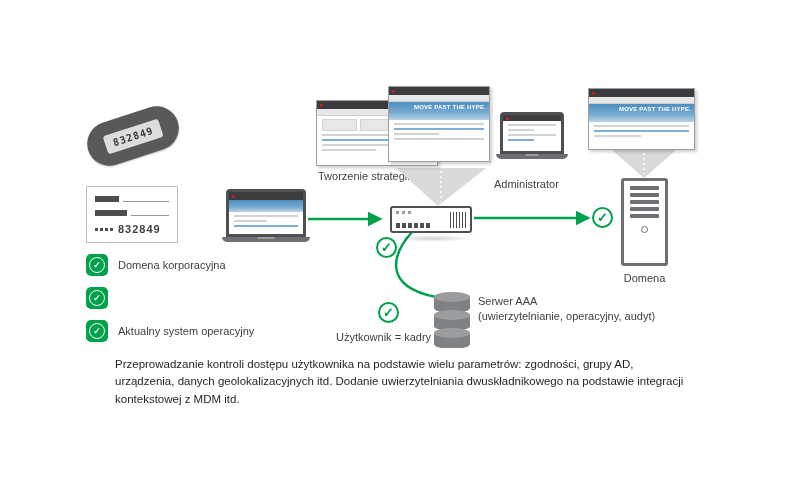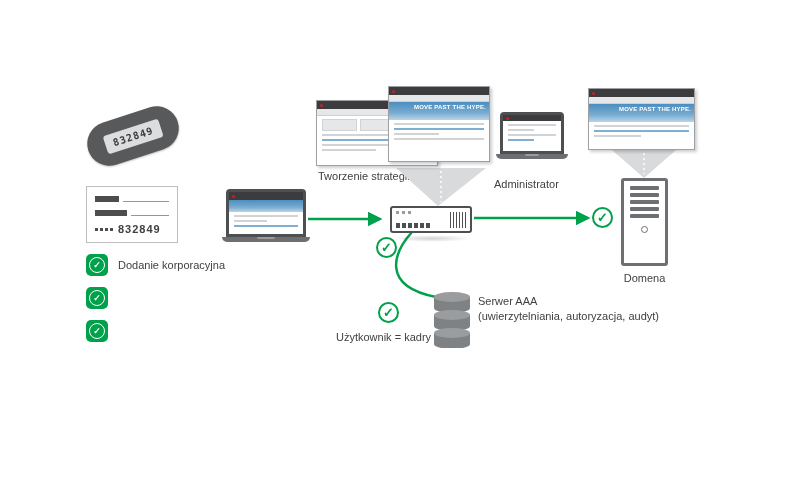--- a/index.html
+++ b/index.html
@@ -139,31 +139,32 @@
           <span></span>
         </div>
       <div class="lcode">832849</div>
     </div>
   </div>
 
   <div class="check-row" style="left:86px;top:254px">
     <div class="badge">
       <div class="badge-ring">✓</div>
     </div>
-    <div class="lbl" style="position:static">Dodanie korporacyjna</div>
+    <div class="lbl" style="position:static">Domena korporacyjna</div>
   </div>
   <div class="check-row" style="left:86px;top:287px">
     <div class="badge">
       <div class="badge-ring">✓</div>
     </div>
   </div>
   <div class="check-row" style="left:86px;top:320px">
     <div class="badge">
       <div class="badge-ring">✓</div>
     </div>
+    <div class="lbl" style="position:static">Aktualny system operacyjny</div>
   </div>
 
   <div class="laptop" style="left:222px;top:189px">
     <div class="lap-screen" style="width:80px;height:48px;margin:0 4px">
       <div class="lap-inner">
         <div class="site-top">
             <span class="rdot"></span>
           </div>
         <div class="site-banner" style="height:12px;font-size:4px"></div>
         <div class="site-line"></div>
@@ -270,22 +271,23 @@
         <ellipse cx="19" cy="25" rx="18" ry="5" fill="#9a9c9e"></ellipse>
       </g>
       <g>
         <rect x="1" y="43" width="36" height="11" fill="#7f8285"></rect>
         <ellipse cx="19" cy="54" rx="18" ry="5" fill="#7f8285"></ellipse>
         <ellipse cx="19" cy="43" rx="18" ry="5" fill="#9a9c9e"></ellipse>
       </g>
     </svg>
   </div>
   <div class="lbl" style="left:478px;top:295px">Serwer AAA</div>
-  <div class="lbl" style="left:478px;top:310px">(uwierzytelniania, autoryzacja, audyt)</div>
+  <div class="lbl" style="left:478px;top:310px">(uwierzytelnianie, operacyjny, audyt)</div>
 
   <div class="fcheck" style="left:376px;top:237px">✓</div>
   <div class="fcheck" style="left:378px;top:302px">✓</div>
   <div class="fcheck" style="left:592px;top:207px">✓</div>
 
   <div class="lbl" style="left:336px;top:331px">Użytkownik = kadry</div>
 
+  <div class="paragraph">Przeprowadzanie kontroli dostępu użytkownika na podstawie wielu parametrów: zgodności, grupy AD, urządzenia, danych geolokalizacyjnych itd. Dodanie uwierzytelniania dwuskładnikowego na podstawie integracji kontekstowej z MDM itd.</div>
 
 </div>
 
 </body></html>

